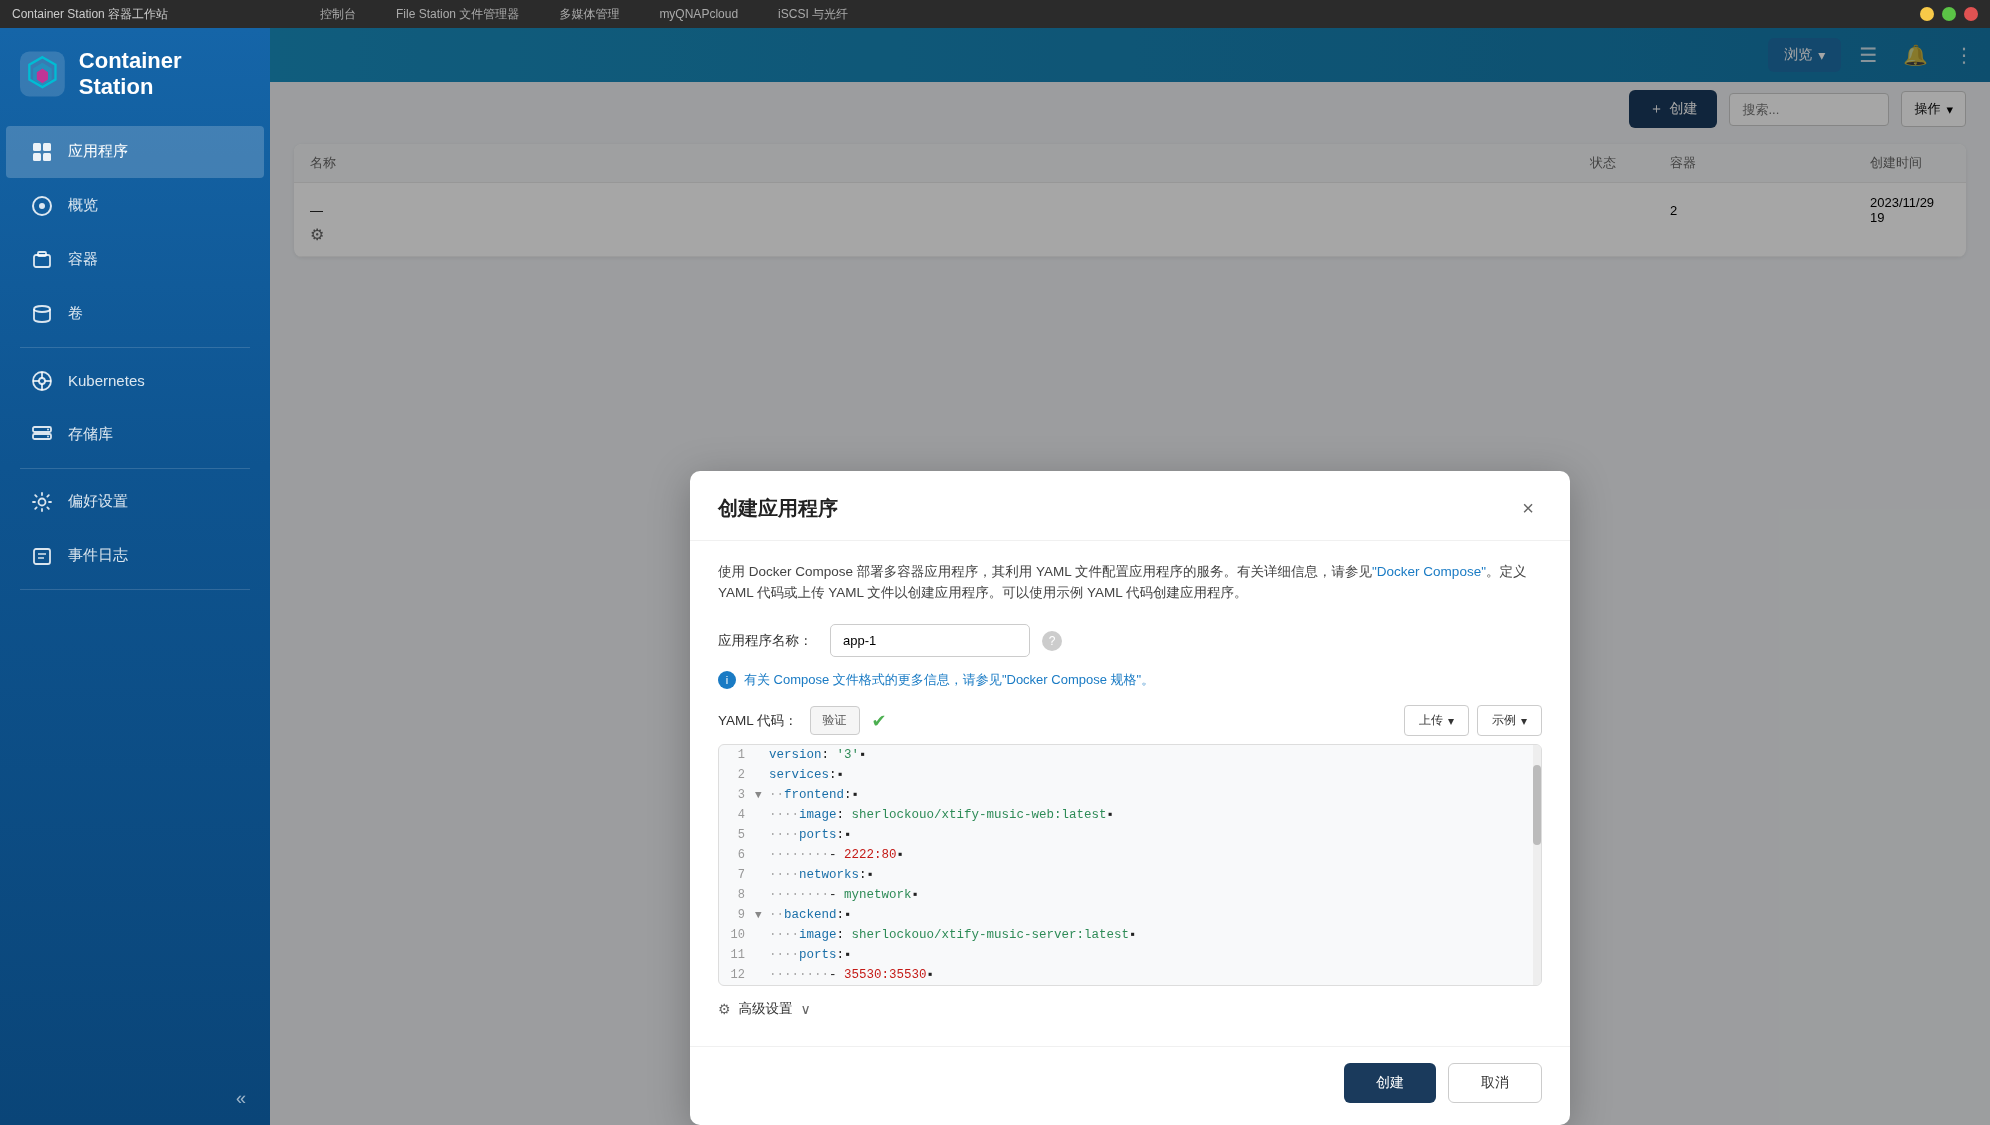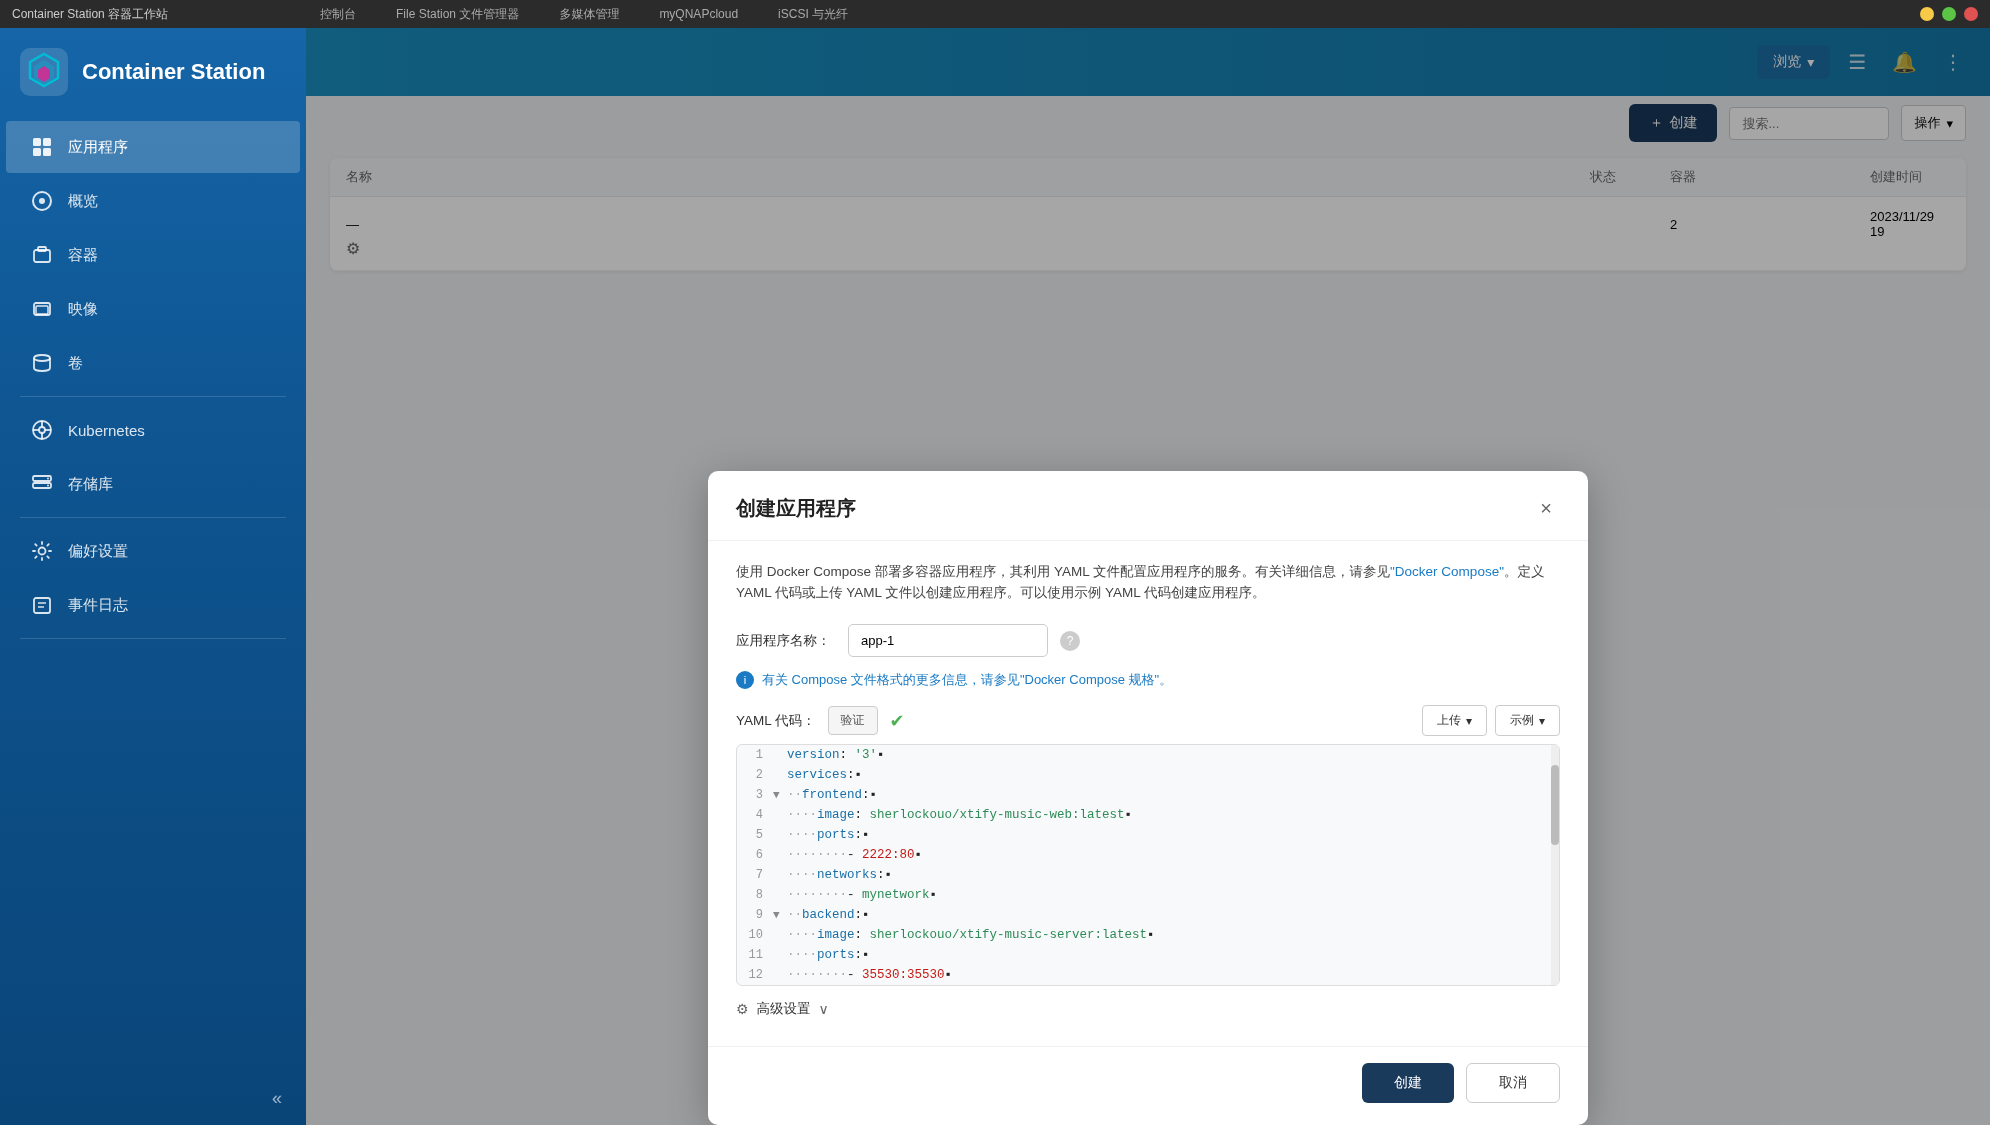--- a/index.html
+++ b/index.html
@@ -54,21 +54,21 @@
     .btn-close { background: #e05252; }
 
     
     .app-wrapper {
       display: flex;
       height: calc(1125px - 28px);
     }
 
     
     .sidebar {
-      width: 306px;
+      width: 270px;
       background: linear-gradient(180deg, #1565a8 0%, #0e5490 40%, #0a4578 100%);
       display: flex;
       flex-direction: column;
       flex-shrink: 0;
     }
     .sidebar-header {
       display: flex;
       align-items: center;
       padding: 20px 20px 24px;
       gap: 14px;
@@ -132,24 +132,24 @@
       background: #f0f2f5;
       display: flex;
       flex-direction: column;
       overflow: hidden;
       position: relative;
     }
 
     
     .top-bar {
       background: linear-gradient(90deg, #1a8fc1 0%, #1479aa 100%);
-      height: 68px;
-      display: flex;
-      align-items: center;
-      padding: 0 19px;
+      height: 54px;
+      display: flex;
+      align-items: center;
+      padding: 0 8px;
       gap: 16px;
     }
     .top-bar-right {
       margin-left: auto;
       display: flex;
       align-items: center;
       gap: 10px;
     }
     .browse-btn {
       background: #1e6fa8;
@@ -566,29 +566,20 @@
       <div class="nav-item">
         <span class="nav-item-icon">
           <svg width="22" height="22" viewBox="0 0 22 22" fill="none">
               <rect x="3" y="6" width="16" height="12" rx="2" stroke="rgba(255,255,255,0.85)" stroke-width="1.8"></rect>
               <rect x="7" y="3" width="8" height="4" rx="1" stroke="rgba(255,255,255,0.85)" stroke-width="1.8"></rect>
             </svg>
         </span>
         <span>容器</span>
       </div>
 
-      <div class="nav-item">
-        <span class="nav-item-icon">
-          <svg width="22" height="22" viewBox="0 0 22 22" fill="none">
-              <rect x="3" y="5" width="16" height="12" rx="2" stroke="rgba(255,255,255,0.85)" stroke-width="1.8"></rect>
-              <rect x="5" y="8" width="12" height="8" rx="1" stroke="rgba(255,255,255,0.85)" stroke-width="1.5"></rect>
-            </svg>
-        </span>
-        <span>映像</span>
-      </div>
 
       <div class="nav-item">
         <span class="nav-item-icon">
           <svg width="22" height="22" viewBox="0 0 22 22" fill="none">
               <ellipse cx="11" cy="6" rx="8" ry="3" stroke="rgba(255,255,255,0.85)" stroke-width="1.8"></ellipse>
               <path d="M3 6v10c0 1.657 3.582 3 8 3s8-1.343 8-3V6" stroke="rgba(255,255,255,0.85)" stroke-width="1.8"></path>
             </svg>
         </span>
         <span>卷</span>
       </div>

